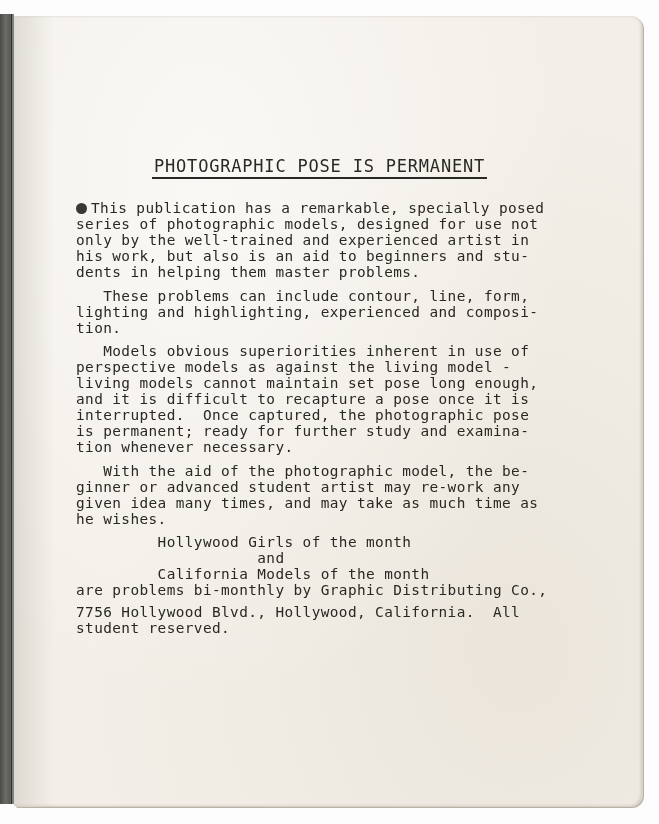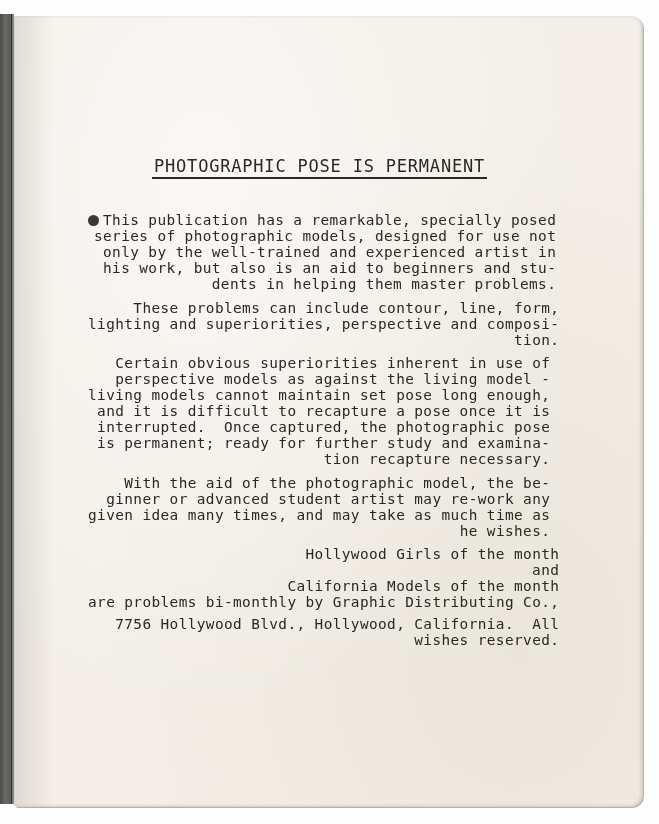--- a/index.html
+++ b/index.html
@@ -72,22 +72,21 @@
       line-height: 20px;
       letter-spacing: 0.8px;
       border-bottom: 2px solid #2a2824;
       padding: 0 2px 1px 2px;
       white-space: nowrap;
     }
     .para {
       position: absolute;
       left: 0;
       white-space: pre;
-      margin: 16px;
-      text-align: right;
+      margin: 4px;
     }
     .bullet {
       display: inline-block;
       width: 11px;
       height: 11px;
       border-radius: 50%;
       background: #3a3834;
       vertical-align: -1px;
       margin-right: 4px;
     }
@@ -106,37 +105,37 @@
     <div class="content">
       <div class="title">PHOTOGRAPHIC POSE IS PERMANENT</div>
 
       <div class="para p1"><span class="bullet"></span><span>This publication has a remarkable, specially posed</span>
 <span>series of photographic models, designed for use not</span>
 <span>only by the well-trained and experienced artist in</span>
 <span>his work, but also is an aid to beginners and stu-</span>
 <span>dents in helping them master problems.</span></div>
 
       <div class="para p2"><span>   These problems can include contour, line, form,</span>
-<span>lighting and superiorities, perspective and composi-</span>
+<span>lighting and highlighting, experienced and composi-</span>
 <span>tion.</span></div>
 
-      <div class="para p3"><span>   Certain obvious superiorities inherent in use of</span>
+      <div class="para p3"><span>   Models obvious superiorities inherent in use of</span>
 <span>perspective models as against the living model -</span>
 <span>living models cannot maintain set pose long enough,</span>
 <span>and it is difficult to recapture a pose once it is</span>
 <span>interrupted.  Once captured, the photographic pose</span>
 <span>is permanent; ready for further study and examina-</span>
-<span>tion recapture necessary.</span></div>
+<span>tion whenever necessary.</span></div>
 
       <div class="para p4"><span>   With the aid of the photographic model, the be-</span>
 <span>ginner or advanced student artist may re-work any</span>
 <span>given idea many times, and may take as much time as</span>
 <span>he wishes.</span></div>
 
       <div class="para credits"><span>         Hollywood Girls of the month</span>
 <span>                    and</span>
 <span>         California Models of the month</span>
 <span>are problems bi-monthly by Graphic Distributing Co.,</span>
 <span style="display:inline-block;margin-top:6px;">7756 Hollywood Blvd., Hollywood, California.  All</span>
-<span>wishes reserved.</span></div>
+<span>student reserved.</span></div>
     </div>
   </div>
 </div>
 
 </body></html>

